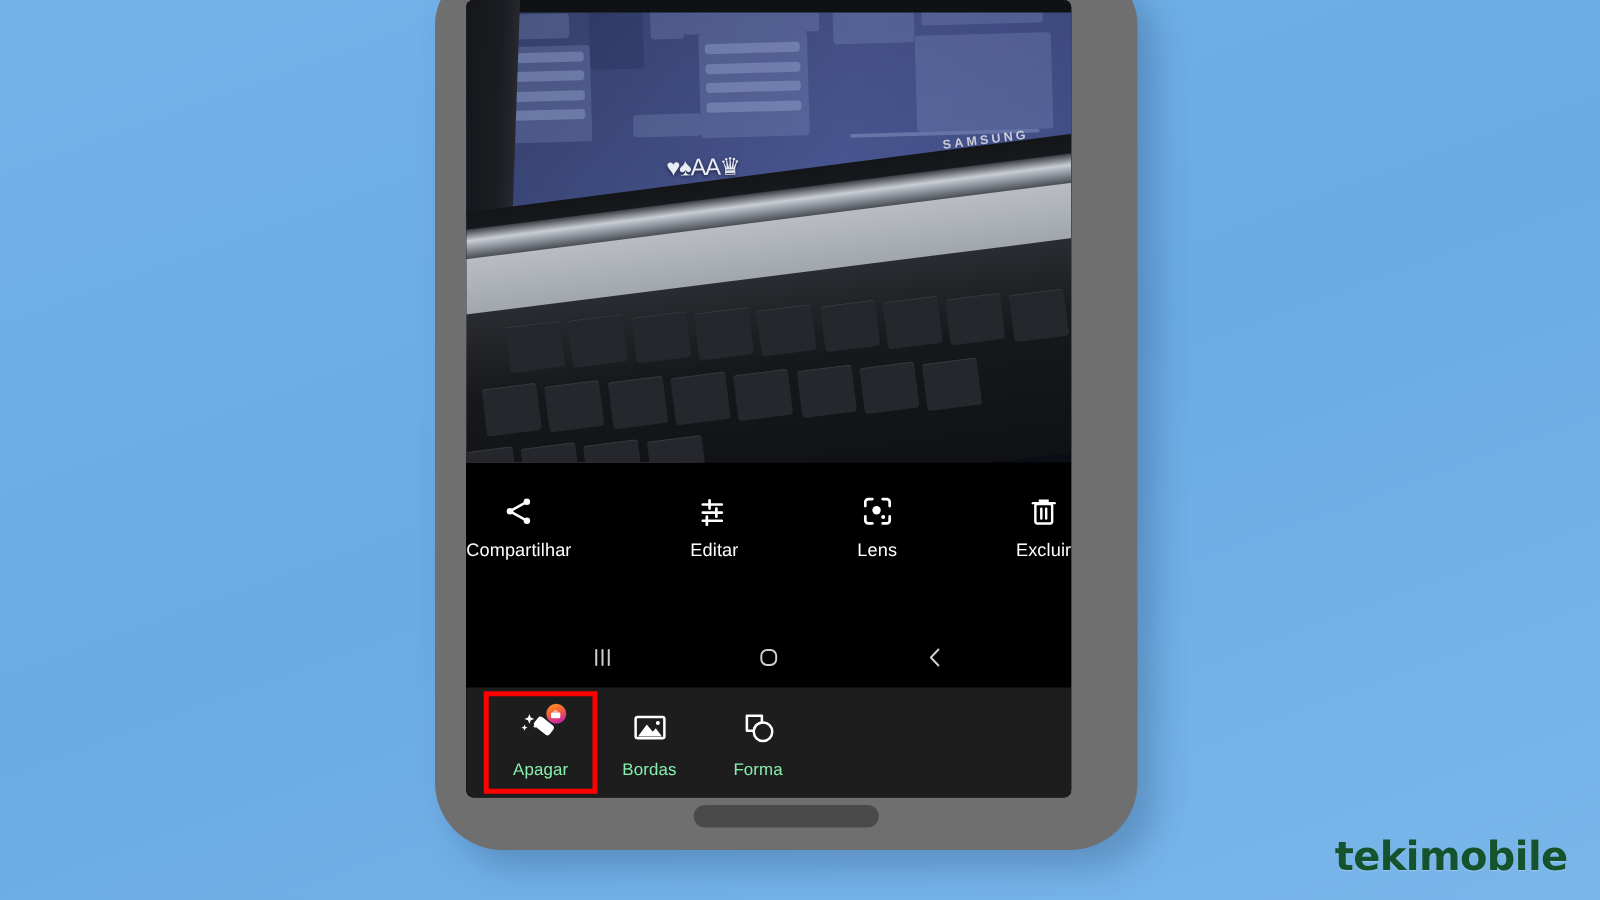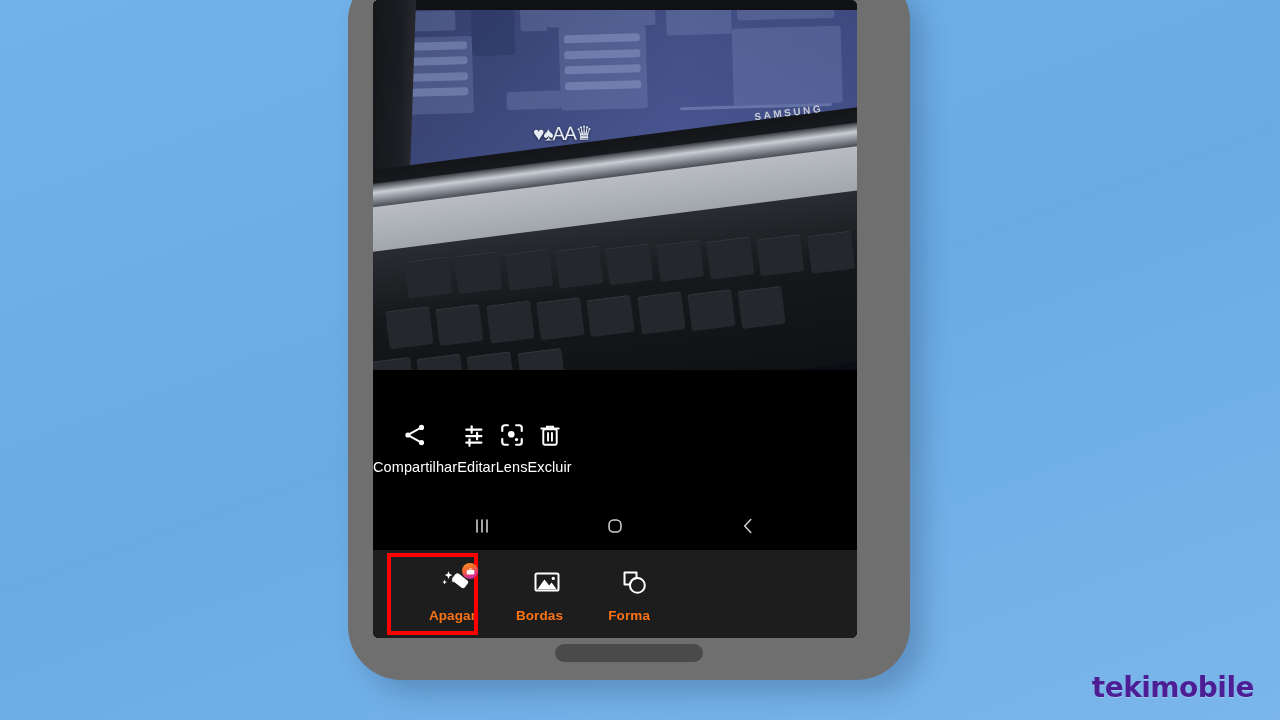--- a/index.html
+++ b/index.html
@@ -124,23 +124,22 @@
   }
   #photo-left-gap{
     position:absolute;left:0;top:0;width:40px;height:100%;
     background:linear-gradient(90deg,#0c0d0f 0%,#121317 60%,#1a1c20 100%);
   }
 
   
   #actions{
     flex:1;
     background:#000;
-    display:flex;align-items:flex-start;justify-content:flex-start;
+    display:flex;align-items:flex-start;justify-content:space-between;
     padding-top:26px;
-    margin-top:26px;
   }
   .action{
     display:flex;flex-direction:column;align-items:center;gap:11px;
     color:#fff;cursor:pointer;
   }
   .action .lbl{font-size:14.5px;letter-spacing:.1px;}
   .action svg{display:block;}
 
   
   #navbar{
@@ -155,43 +154,42 @@
     height:88px;
     background:#1d1d1d;
     display:flex;align-items:center;
     padding-left:16px;
     overflow:hidden;
     position:relative;
   }
   .tool{
     width:87px;min-width:87px;
     height:78px;
-    display:flex;flex-direction:column;align-items:flex-end;justify-content:center;
-    gap:9px;color:#f97316;cursor:pointer;position:relative;
+    display:flex;flex-direction:column;align-items:center;justify-content:center;
+    gap:9px;color:#86efac;cursor:pointer;position:relative;
     box-sizing:border-box;
-    font-weight:bold;
   }
   .tool .tlbl{font-size:13.5px;letter-spacing:.1px;white-space:nowrap;}
   .tool .ticon{height:34px;display:flex;align-items:center;justify-content:center;position:relative;}
   .tool.selected{
     outline:4px solid #ff0000;
     outline-offset:-2px;
   }
   .badge{
     position:absolute;right:-2px;top:-2px;
     width:16px;height:16px;border-radius:50%;
     background:linear-gradient(160deg,#ff9b2a 0%,#f5672f 38%,#d9318f 75%,#b02cb5 100%);
     display:flex;align-items:center;justify-content:center;
   }
 
   
   #watermark{
     position:absolute;right:26px;bottom:16px;
-    font-size:28px;font-weight:bold;letter-spacing:-0.5px;
-    color:#4c1d95;
+    font-size:32px;font-weight:bold;letter-spacing:-0.5px;
+    color:#14532d;
     text-shadow:0 1px 1px rgba(255,255,255,.28);
     font-family:"DejaVu Sans",sans-serif;
   }
 </style>
 </head>
 <body>
 
 <div id="bg"></div>
 
 <div id="phone">

